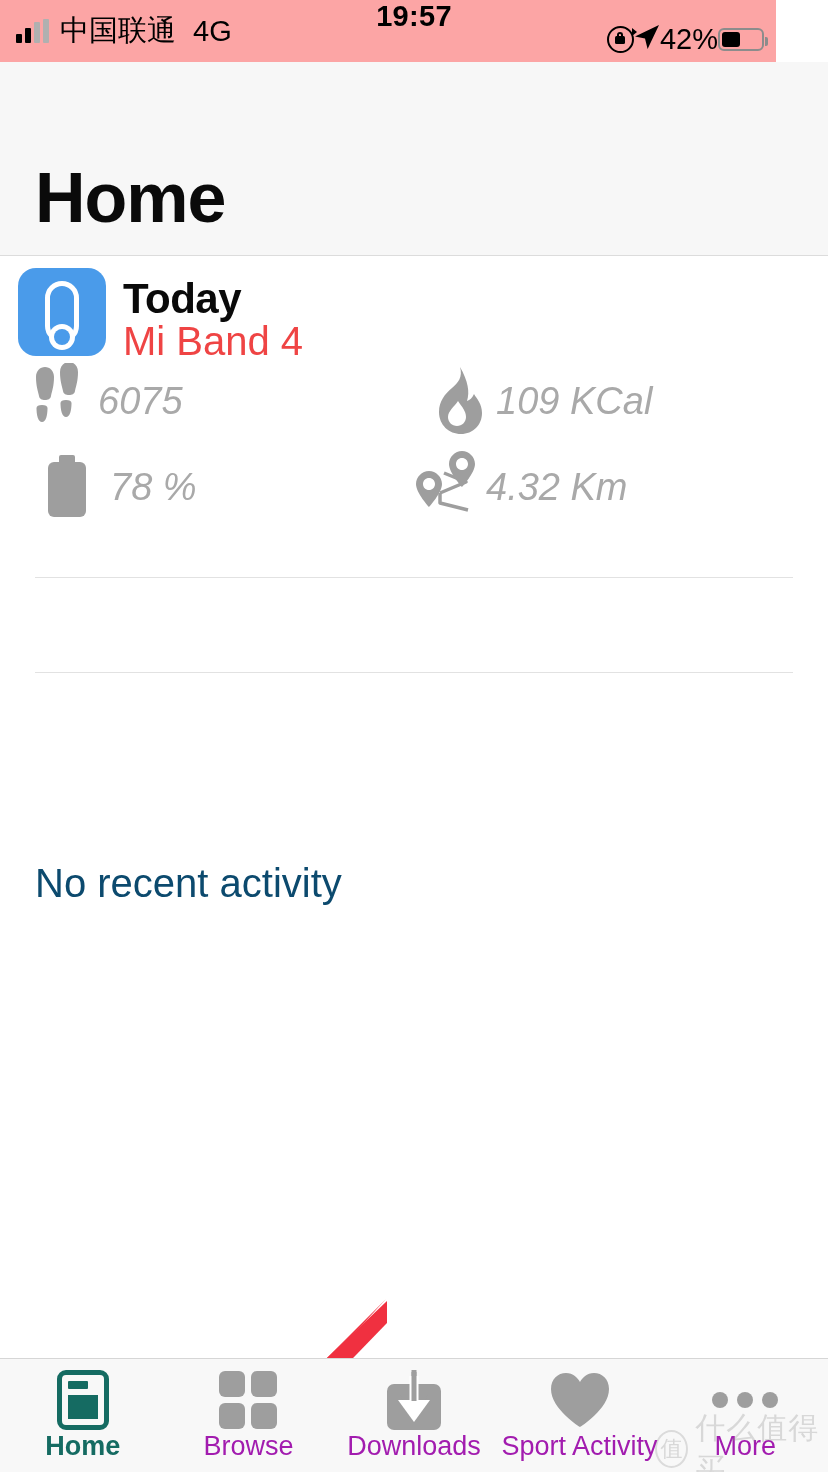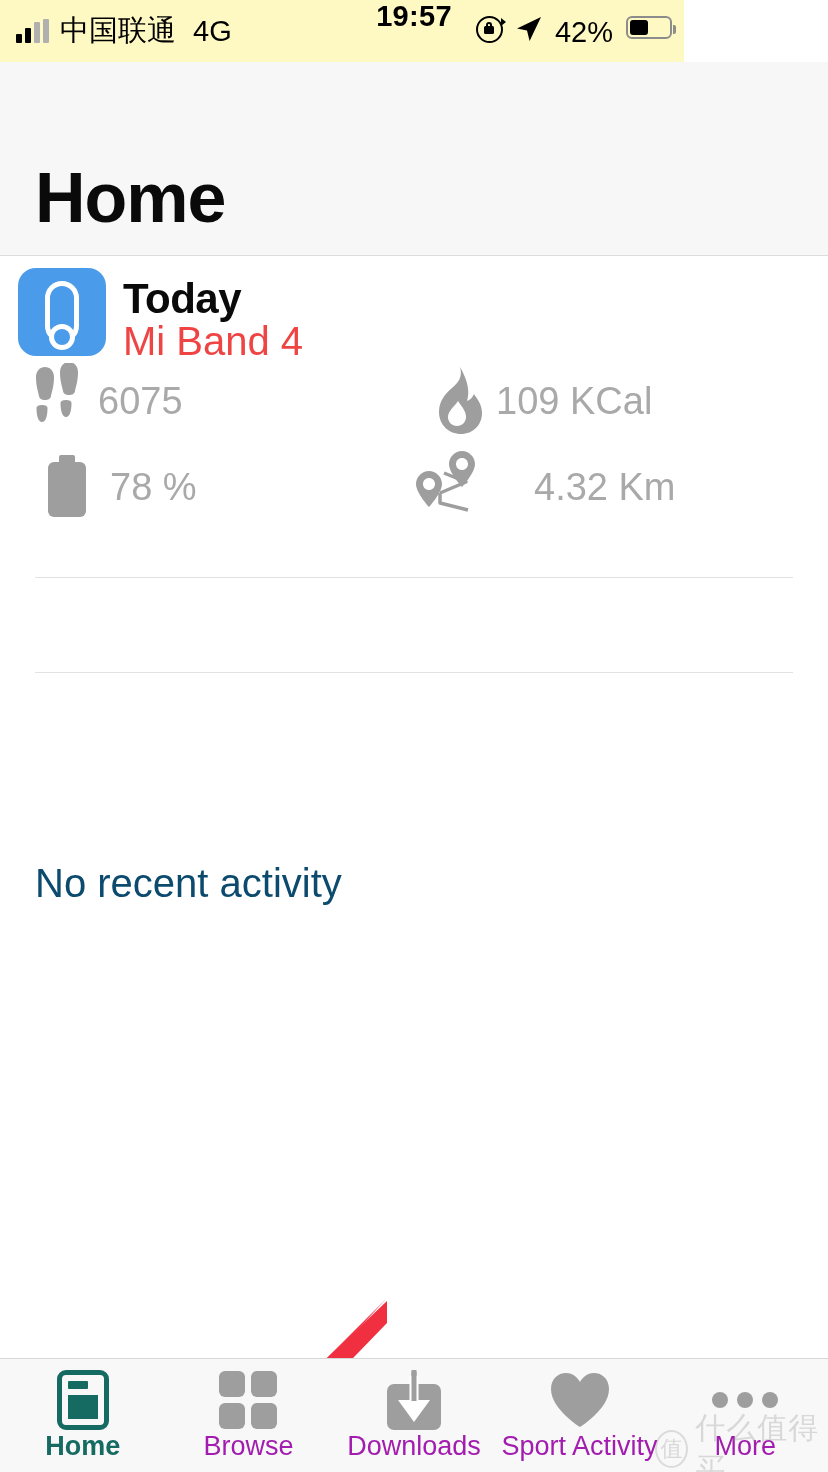--- a/index.html
+++ b/index.html
@@ -6,27 +6,27 @@
   html,body { width:828px; height:1472px; }
   body {
     font-family:"Liberation Sans","DejaVu Sans",sans-serif;
     background:#ffffff;
     overflow:hidden;
     position:relative;
   }
 
   
   .statusbar{
-    position:absolute; top:0; left:0; width:684px; height:62px;
-    background:#fef9c3;
+    position:absolute; top:0; left:0; width:776px; height:62px;
+    background:#fca5a5;
     display:flex; align-items:center;
   }
   .sb-left{ position:absolute; left:16px; top:0; height:62px; display:flex; align-items:center; gap:11px;}
   .sb-center{ position:absolute; left:0; width:828px; top:0; height:62px; display:flex; align-items:flex-start; justify-content:center;}
-  .sb-right{ position:absolute; right:12px; top:16px; height:62px; display:flex; align-items:flex-start; gap:13px;}
+  .sb-right{ position:absolute; right:12px; top:8px; height:62px; display:flex; align-items:center; }
   .sb-text{ font-size:29px; color:#000; font-weight:400; letter-spacing:0px; }
   .sb-time{ font-size:29px; color:#000; font-weight:600; letter-spacing:0.3px;}
   .sb-carrier{ font-size:29px; color:#000; }
   .sb-4g{ font-size:29px; color:#000; margin-left:6px;}
 
   .signal{ display:flex; align-items:flex-end; gap:3px; height:24px;}
   .signal i{ display:block; width:6px; background:#000; border-radius:1px;}
   .signal i:nth-child(1){height:9px;}
   .signal i:nth-child(2){height:15px;}
   .signal i:nth-child(3){height:21px; background:#b0b0b0;}
@@ -68,27 +68,27 @@
     width:34px; height:62px; border:5px solid #ffffff; border-radius:17px; background:transparent;
   }
   .dev-icon .dot{
     position:absolute; left:50%; bottom:11px; transform:translateX(-50%);
     width:16px; height:16px; border-radius:50%; background:#4a9bea;
     box-shadow:0 0 0 5px #ffffff;
   }
   .dev-title{ position:absolute; left:123px; top:10px; font-size:42px; font-weight:700; color:#0a0a0a; letter-spacing:-0.5px;margin-top:8px;}
   .dev-sub{ position:absolute; left:123px; top:62px; font-size:40px; font-weight:400; color:#ef4444;}
 
-  .stats{ position:relative; height:160px; }
+  .stats{ position:relative; height:160px;font-style:italic; }
   .stat{ position:absolute; display:flex; align-items:center; }
   .stat .val{ font-size:38px; color:#a9a9a9; }
   .st-steps{ left:22px; top:2px; }
   .st-kcal { left:420px; top:2px; }
   .st-batt { left:34px; top:88px; }
-  .st-dist { left:410px; top:88px;gap:48px; }
+  .st-dist { left:410px; top:88px; }
   .icbox{ width:76px; height:76px; position:relative; flex:none; }
   .icbox svg{ display:block; }
 
   .sep{ position:absolute; left:35px; width:758px; height:1px; background:#e2e2e2; }
   .norecent{
     position:absolute; left:35px; top:604px;
     font-size:40px; color:#0c4a6e; font-weight:400;
   }
 
   

